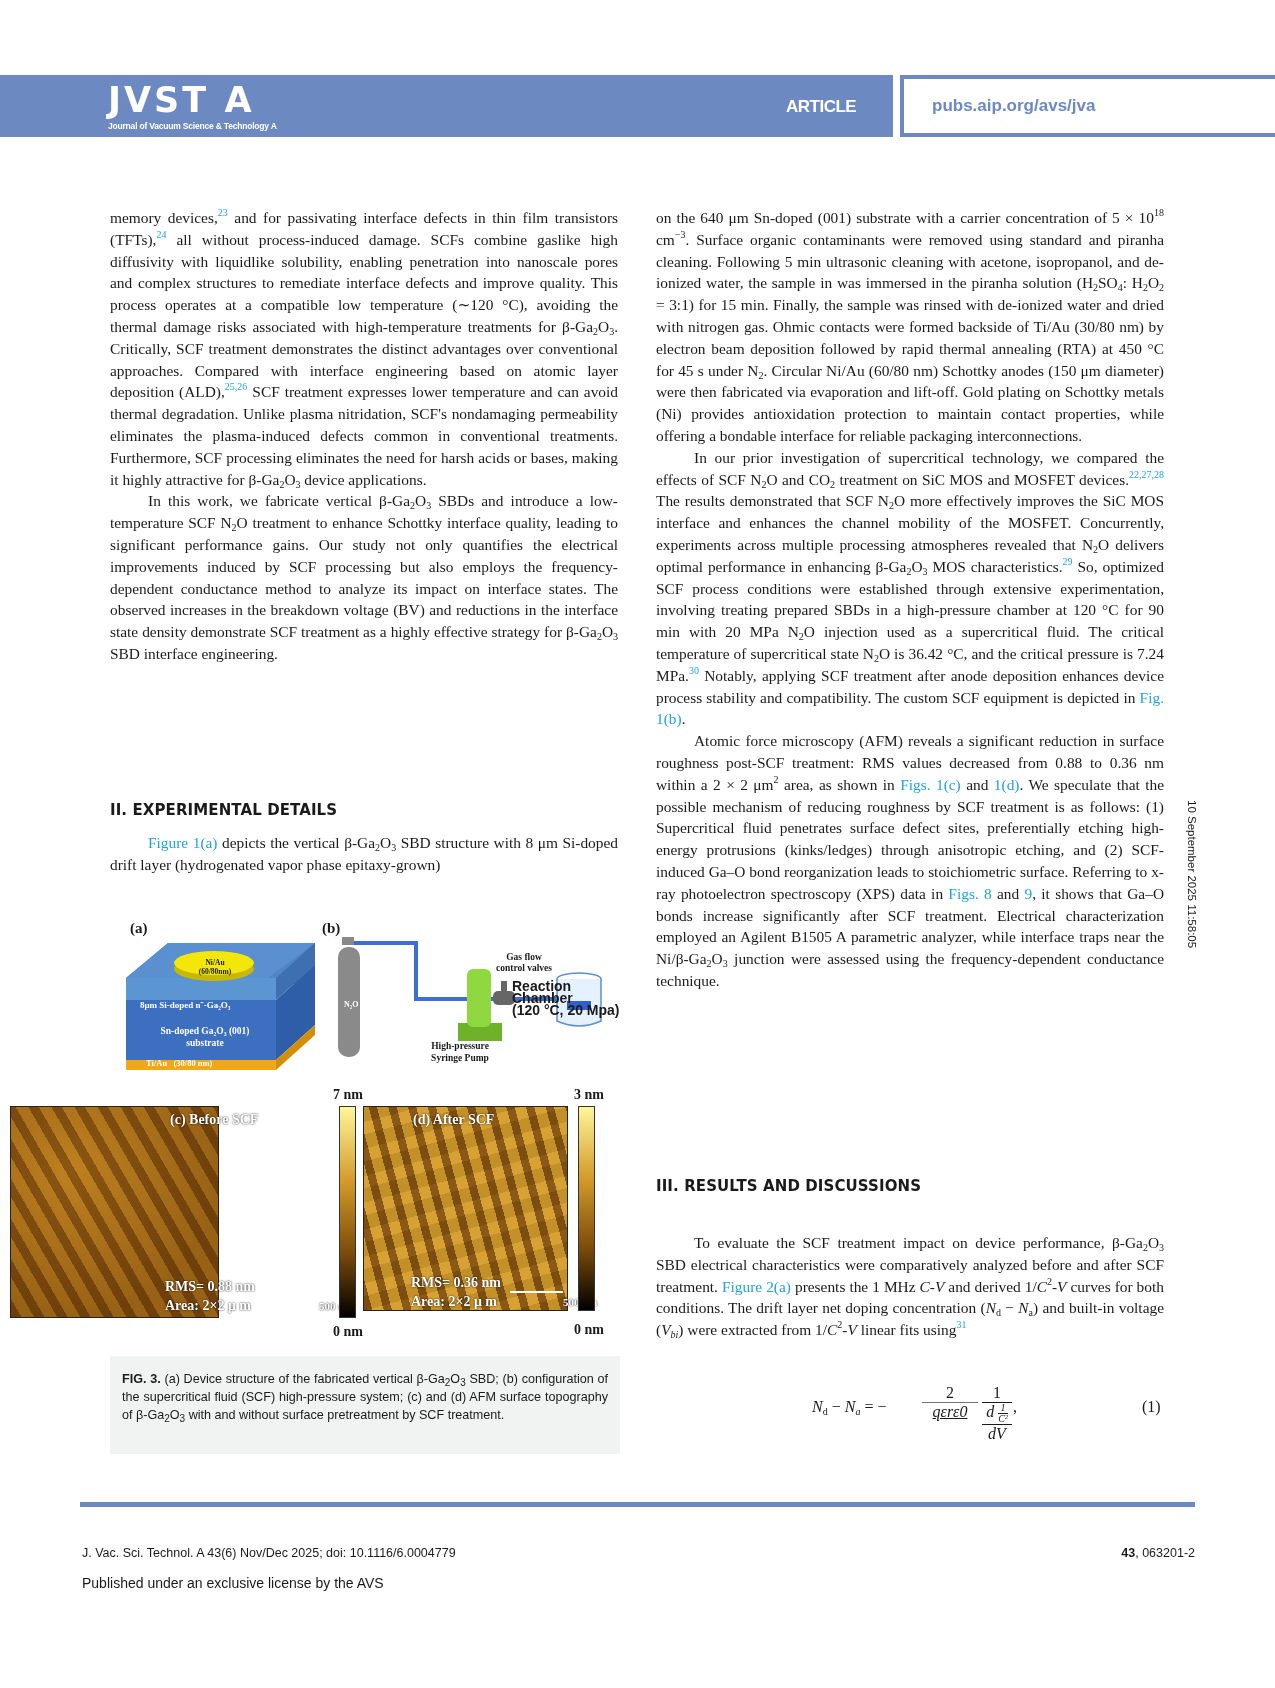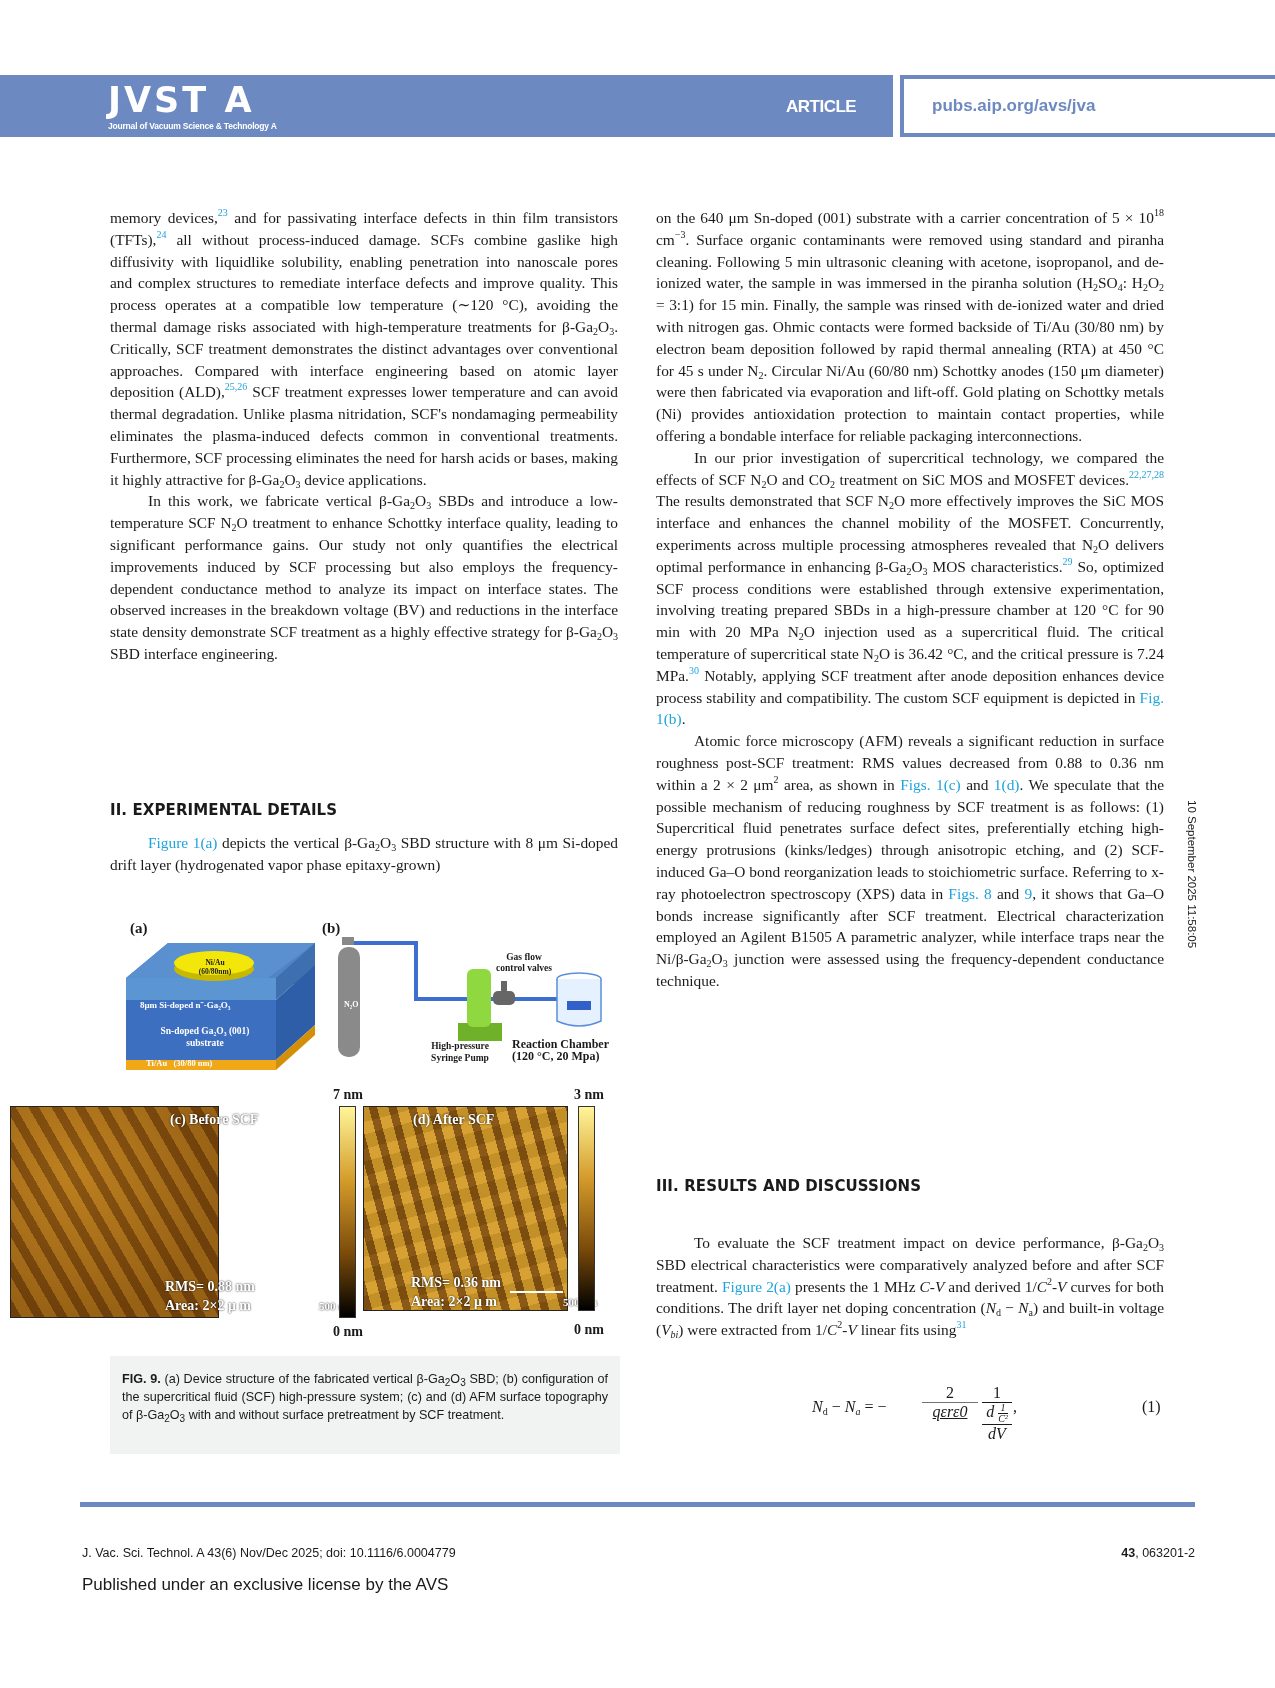--- a/index.html
+++ b/index.html
@@ -46,21 +46,21 @@
 
   .cap { position: absolute; left: 110px; top: 1356px; width: 510px; height: 98px; background: #f1f2f2; padding: 14px 12px 0 12px; font-family: "Liberation Sans", sans-serif; font-size: 12.6px; line-height: 18px; text-align: justify; color: #1a1a1a; }
   .cap b { font-weight: bold; }
 
   .eq { position: absolute; left: 810px; top: 1384px; width: 360px; height: 80px; font-family: "Liberation Serif", serif; font-size: 16px; }
   .eq i { font-style: italic; }
   .side-wrap { position: absolute; left: 1184px; top: 800px; width: 14px; height: 165px; }
 
   .footer-rule { position: absolute; left: 80px; top: 1502px; width: 1115px; height: 5px; background: #6d89c1; }
   .foot-l1 { position: absolute; left: 82px; top: 1546px; font-family: "Liberation Sans", sans-serif; font-size: 12.5px; color: #1a1a1a; }
-  .foot-l2 { position: absolute; left: 82px; top: 1575px; font-family: "Liberation Sans", sans-serif; font-size: 17px; color: #1a1a1a; }
+  .foot-l2 { position: absolute; left: 82px; top: 1575px; font-family: "Liberation Sans", sans-serif; font-size: 14px; color: #1a1a1a; }
   .foot-r { position: absolute; right: 80px; top: 1546px; font-family: "Liberation Sans", sans-serif; font-size: 12.5px; color: #1a1a1a; }
   .foot-r b { font-weight: bold; text-align: right; }
 </style>
 </head>
 <body>
 
 <div class="hdr-band"></div>
 <div class="hdr-logo">JVST A</div>
 <div class="hdr-sub">Journal of Vacuum Science &amp; Technology A</div>
 <div class="hdr-article">ARTICLE</div>
@@ -119,21 +119,21 @@
   </svg>
   <div style="position:absolute; left:344px; top:1000px; font-size:8px; color:#fff; font-weight:bold; font-family:'Liberation Serif',serif;">N₂O</div>
   <div style="position:absolute; left:470px; top:952px; font-size:9.5px; font-weight:bold; font-family:'Liberation Serif',serif; text-align:center; width:60px; line-height:11px;margin-left:24px;">
       <div>Gas flow</div>
       <div>control valves</div>
     </div>
   <div style="position:absolute; left:420px; top:1040px; font-size:9.5px; font-weight:bold; font-family:'Liberation Serif',serif; text-align:center; width:80px; line-height:12px;">
       <div>High-pressure</div>
       <div>Syringe Pump</div>
     </div>
-  <div style="position:absolute; left:512px; top:1038px; font-size:12px; font-weight:bold; font-family:Liberation Serif, serif; width:110px; line-height:12px;">
+  <div style="position:absolute; left:512px; top:980px; font-size:14px; font-weight:bold; font-family:Liberation Sans, sans-serif; width:110px; line-height:12px;">
       <div>Reaction Chamber</div>
       <div>(120 °C, 20 Mpa)</div>
     </div>
 
   <div class="afm afm-c"></div>
   <div class="afm-txt" style="left:125px; top:1112px;">(c) Before SCF</div>
   <div class="afm-txt" style="left:120px; top:1279px;">RMS= 0.88 nm</div>
   <div class="afm-txt" style="left:120px; top:1298px;">Area: 2×2 μ m</div>
   <div class="scalebar" style="left:268px; top:1294px; width:54px;"></div>
   <div class="afm-txt" style="left:274px; top:1300px; font-size:11px;">500 nm</div>
@@ -145,21 +145,21 @@
   <div class="afm-txt" style="left:368px; top:1112px;">(d) After SCF</div>
   <div class="afm-txt" style="left:366px; top:1275px;">RMS= 0.36 nm</div>
   <div class="afm-txt" style="left:366px; top:1294px;">Area: 2×2 μ m</div>
   <div class="scalebar" style="left:510px; top:1291px; width:53px;"></div>
   <div class="afm-txt" style="left:518px; top:1296px; font-size:11px;">500 nm</div>
   <div class="cbar" style="left:578px; top:1106px; height:205px;"></div>
   <div class="cbar-lbl" style="left:574px; top:1087px;">3 nm</div>
   <div class="cbar-lbl" style="left:574px; top:1322px;">0 nm</div>
 </div>
 
-<div class="cap"><b>FIG. 9.</b><span> (a) Device structure of the fabricated vertical β-Ga</span><sub>2</sub><span>O</span><sub>3</sub><span> SBD; (b) configuration of the supercritical fluid (SCF) high-pressure system; (c) and (d) AFM surface topography of β-Ga</span><sub>2</sub><span>O</span><sub>3</sub><span> with and without surface pretreatment by SCF treatment.</span></div>
+<div class="cap"><b>FIG. 3.</b><span> (a) Device structure of the fabricated vertical β-Ga</span><sub>2</sub><span>O</span><sub>3</sub><span> SBD; (b) configuration of the supercritical fluid (SCF) high-pressure system; (c) and (d) AFM surface topography of β-Ga</span><sub>2</sub><span>O</span><sub>3</sub><span> with and without surface pretreatment by SCF treatment.</span></div>
 
 <div class="col col-right">
   <p><span>on the 640 μm Sn-doped (001) substrate with a carrier concentration of 5 × 10</span><sup>18</sup><span> cm</span><sup>−3</sup><span>. Surface organic contaminants were removed using standard and piranha cleaning. Following 5 min ultrasonic cleaning with acetone, isopropanol, and de-ionized water, the sample in was immersed in the piranha solution (H</span><sub>2</sub><span>SO</span><sub>4</sub><span>: H</span><sub>2</sub><span>O</span><sub>2</sub><span> = 3:1) for 15 min. Finally, the sample was rinsed with de-ionized water and dried with nitrogen gas. Ohmic contacts were formed backside of Ti/Au (30/80 nm) by electron beam deposition followed by rapid thermal annealing (RTA) at 450 °C for 45 s under N</span><sub>2</sub><span>. Circular Ni/Au (60/80 nm) Schottky anodes (150 μm diameter) were then fabricated via evaporation and lift-off. Gold plating on Schottky metals (Ni) provides antioxidation protection to maintain contact properties, while offering a bondable interface for reliable packaging interconnections.</span></p>
   <p class="ind"><span>In our prior investigation of supercritical technology, we compared the effects of SCF N</span><sub>2</sub><span>O and CO</span><sub>2</sub><span> treatment on SiC MOS and MOSFET devices.</span><sup class="ref">22,27,28</sup><span> The results demonstrated that SCF N</span><sub>2</sub><span>O more effectively improves the SiC MOS interface and enhances the channel mobility of the MOSFET. Concurrently, experiments across multiple processing atmospheres revealed that N</span><sub>2</sub><span>O delivers optimal performance in enhancing β-Ga</span><sub>2</sub><span>O</span><sub>3</sub><span> MOS characteristics.</span><sup class="ref">29</sup><span> So, optimized SCF process conditions were established through extensive experimentation, involving treating prepared SBDs in a high-pressure chamber at 120 °C for 90 min with 20 MPa N</span><sub>2</sub><span>O injection used as a supercritical fluid. The critical temperature of supercritical state N</span><sub>2</sub><span>O is 36.42 °C, and the critical pressure is 7.24 MPa.</span><sup class="ref">30</sup><span> Notably, applying SCF treatment after anode deposition enhances device process stability and compatibility. The custom SCF equipment is depicted in </span><a class="lnk">Fig. 1(b)</a><span>.</span></p>
   <p class="ind"><span>Atomic force microscopy (AFM) reveals a significant reduction in surface roughness post-SCF treatment: RMS values decreased from 0.88 to 0.36 nm within a 2 × 2 μm</span><sup>2</sup><span> area, as shown in </span><a class="lnk">Figs. 1(c)</a><span> and </span><a class="lnk">1(d)</a><span>. We speculate that the possible mechanism of reducing roughness by SCF treatment is as follows: (1) Supercritical fluid penetrates surface defect sites, preferentially etching high-energy protrusions (kinks/ledges) through anisotropic etching, and (2) SCF-induced Ga–O bond reorganization leads to stoichiometric surface. Referring to x-ray photoelectron spectroscopy (XPS) data in </span><a class="lnk">Figs. 8</a><span> and </span><a class="lnk">9</a><span>, it shows that Ga–O bonds increase significantly after SCF treatment. Electrical characterization employed an Agilent B1505 A parametric analyzer, while interface traps near the Ni/β-Ga</span><sub>2</sub><span>O</span><sub>3</sub><span> junction were assessed using the frequency-dependent conductance technique.</span></p>
 </div>
 
 <div class="sec-h" style="left:656px; top:1166px;margin-top:11px;">III. RESULTS AND DISCUSSIONS</div>
 
 <div class="col" style="left:656px; top:1232px; width:508px;">

